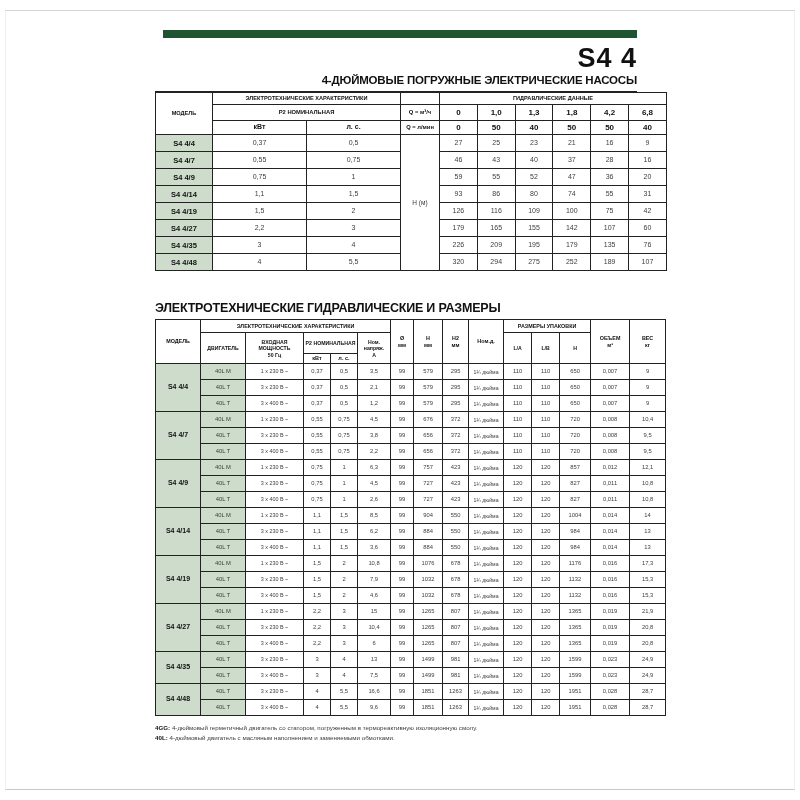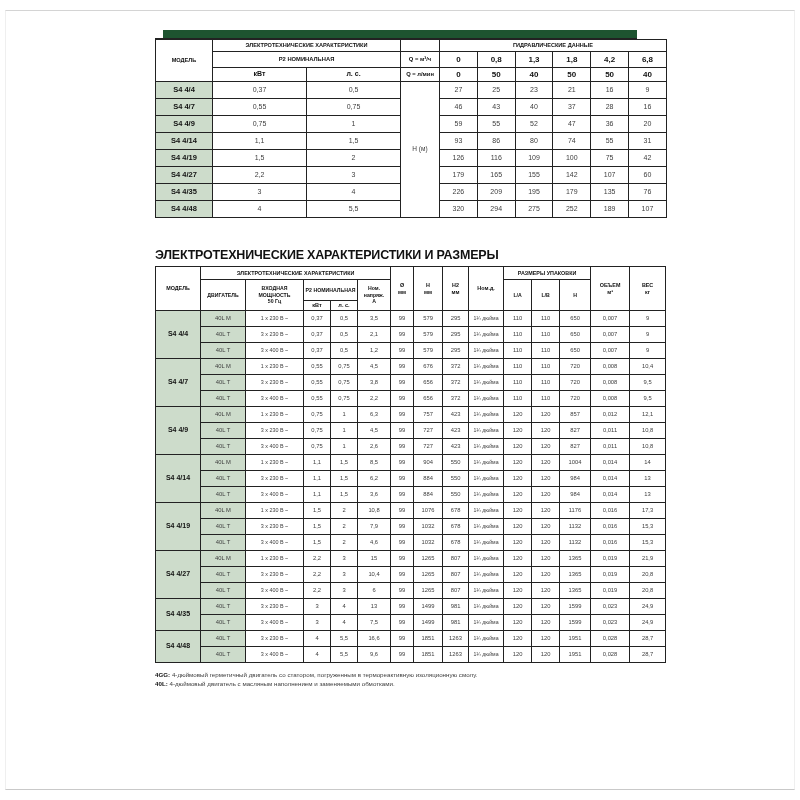--- a/index.html
+++ b/index.html
@@ -57,20 +57,22 @@
 </style>
 </head>
 <body>
 
 <div class="page">
   <div class="sheet"></div>
   <div class="content">
 
     <div class="hdr">
       <div class="green-bar" style="background: rgb(30, 84, 48);"></div>
+      <div class="product-title">S4 4</div>
+      <div class="product-subtitle">4-ДЮЙМОВЫЕ ПОГРУЖНЫЕ ЭЛЕКТРИЧЕСКИЕ НАСОСЫ</div>
     </div>
     <div class="hdr-rule"></div>
 
 
     <table class="t t1">
       <colgroup>
         <col style="width:57px">
           <col style="width:94px">
           <col style="width:94px">
           <col style="width:39px">
@@ -85,21 +87,21 @@
         <tr class="r1">
           <th rowspan="3" class="big">МОДЕЛЬ</th>
           <th colspan="2">ЭЛЕКТРОТЕХНИЧЕСКИЕ ХАРАКТЕРИСТИКИ</th>
           <th></th>
           <th colspan="6">ГИДРАВЛИЧЕСКИЕ ДАННЫЕ</th>
         </tr>
         <tr class="r2">
           <th colspan="2" class="qlbl">Р2 НОМИНАЛЬНАЯ</th>
           <th class="qlbl">Q = м³/ч</th>
           <th class="qv">0</th>
-          <th class="qv">0,8</th>
+          <th class="qv">1,0</th>
           <th class="qv">1,3</th>
           <th class="qv">1,8</th>
           <th class="qv">4,2</th>
           <th class="qv">6,8</th>
         </tr>
         <tr class="r3">
           <th class="kwhp">кВт</th>
           <th class="kwhp">л. с.</th>
           <th class="qlbl">Q = л/мин</th>
           <th class="qv">0</th>
@@ -198,21 +200,21 @@
             <td class="num">275</td>
             <td class="num">252</td>
             <td class="num">189</td>
             <td class="num">107</td>
           </tr>
         </tbody>
     </table>
 
     <div class="gap1"></div>
 
-    <h2 class="sec-title">ЭЛЕКТРОТЕХНИЧЕСКИЕ ХАРАКТЕРИСТИКИ И РАЗМЕРЫ</h2>
+    <h2 class="sec-title">ЭЛЕКТРОТЕХНИЧЕСКИЕ ГИДРАВЛИЧЕСКИЕ И РАЗМЕРЫ</h2>
 
     <table class="t t2">
       <colgroup>
         <col style="width:45px">
           <col style="width:45px">
           <col style="width:58px">
           <col style="width:27px">
           <col style="width:27px">
         <col style="width:33px">
           <col style="width:23px">

